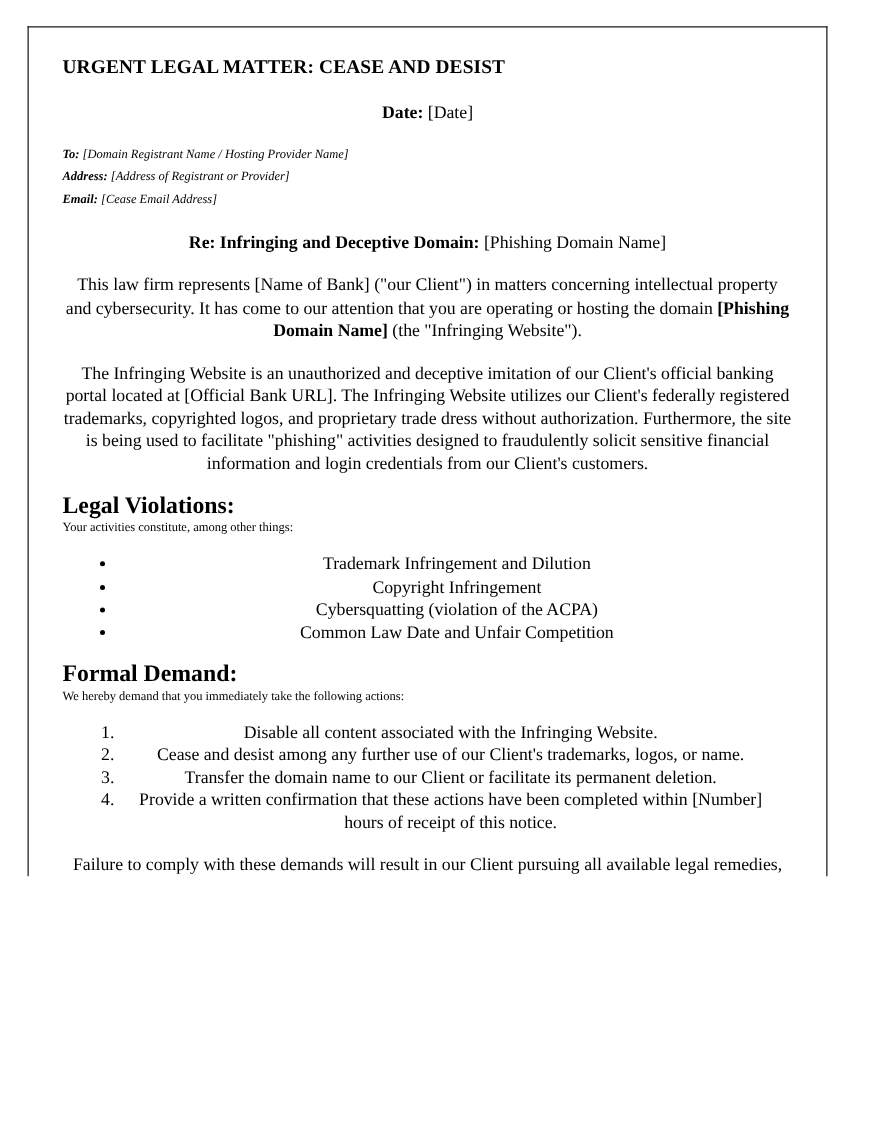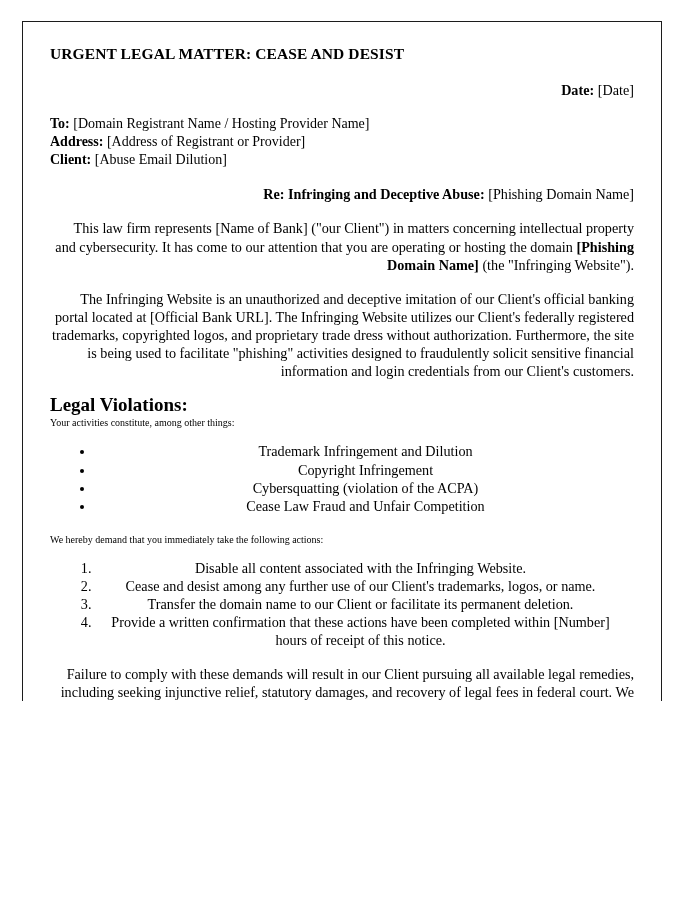--- a/index.html
+++ b/index.html
@@ -39,27 +39,28 @@
     font-weight: bold;
     letter-spacing: 0.1px;
     line-height: 19px;
     margin: 0 0 18px 0;
   }
 
   .para {
     font-size: 14.2px;
     line-height: 18.1px;
     margin: 0 0 16px 0;
-    text-align: right;
+    text-align: center;
   }
 
   .field-block {
-    font-size: 14px;
+    font-size: 10px;
     line-height: 18.1px;
     margin: 0 0 16px 0;
+    font-style: italic;
   }
 
   .field-line {
     display: block;
     white-space: nowrap;
   }
 
   b, .b {
     font-weight: bold;
   }
@@ -119,44 +120,45 @@
     <div class="field-block">
       <span class="field-line">
         <span class="b">To:</span>
         <span>[Domain Registrant Name / Hosting Provider Name]</span>
       </span>
       <span class="field-line">
         <span class="b">Address:</span>
         <span>[Address of Registrant or Provider]</span>
       </span>
       <span class="field-line">
-        <span class="b">Client:</span>
-        <span>[Abuse Email Dilution]</span>
+        <span class="b">Email:</span>
+        <span>[Cease Email Address]</span>
       </span>
     </div>
 
     <p class="para">
-      <span class="b">Re: Infringing and Deceptive Abuse:</span>
+      <span class="b">Re: Infringing and Deceptive Domain:</span>
       <span>[Phishing Domain Name]</span>
     </p>
 
 
     <p class="para"><span>This law firm represents [Name of Bank] ("our Client") in matters concerning intellectual property and cybersecurity. It has come to our attention that you are operating or hosting the domain </span><span class="b">[Phishing Domain Name]</span><span> (the "Infringing Website").</span></p>
 
     <p class="para">The Infringing Website is an unauthorized and deceptive imitation of our Client's official banking portal located at [Official Bank URL]. The Infringing Website utilizes our Client's federally registered trademarks, copyrighted logos, and proprietary trade dress without authorization. Furthermore, the site is being used to facilitate "phishing" activities designed to fraudulently solicit sensitive financial information and login credentials from our Client's customers.</p>
 
     <p class="section-head">Legal Violations:</p>
     <p class="section-lead">Your activities constitute, among other things:</p>
     <ul class="doc-list">
       <li>Trademark Infringement and Dilution</li>
       <li>Copyright Infringement</li>
       <li>Cybersquatting (violation of the ACPA)</li>
-      <li>Cease Law Fraud and Unfair Competition</li>
+      <li>Common Law Date and Unfair Competition</li>
     </ul>
 
+    <p class="section-head">Formal Demand:</p>
     <p class="section-lead">We hereby demand that you immediately take the following actions:</p>
     <ol class="doc-list">
       <li>Disable all content associated with the Infringing Website.</li>
       <li>Cease and desist among any further use of our Client's trademarks, logos, or name.</li>
       <li>Transfer the domain name to our Client or facilitate its permanent deletion.</li>
       <li>Provide a written confirmation that these actions have been completed within [Number] hours of receipt of this notice.</li>
     </ol>
 
     <p class="para">Failure to comply with these demands will result in our Client pursuing all available legal remedies, including seeking injunctive relief, statutory damages, and recovery of legal fees in federal court. We have already preserved evidence of the Infringing Website for</p>
 

